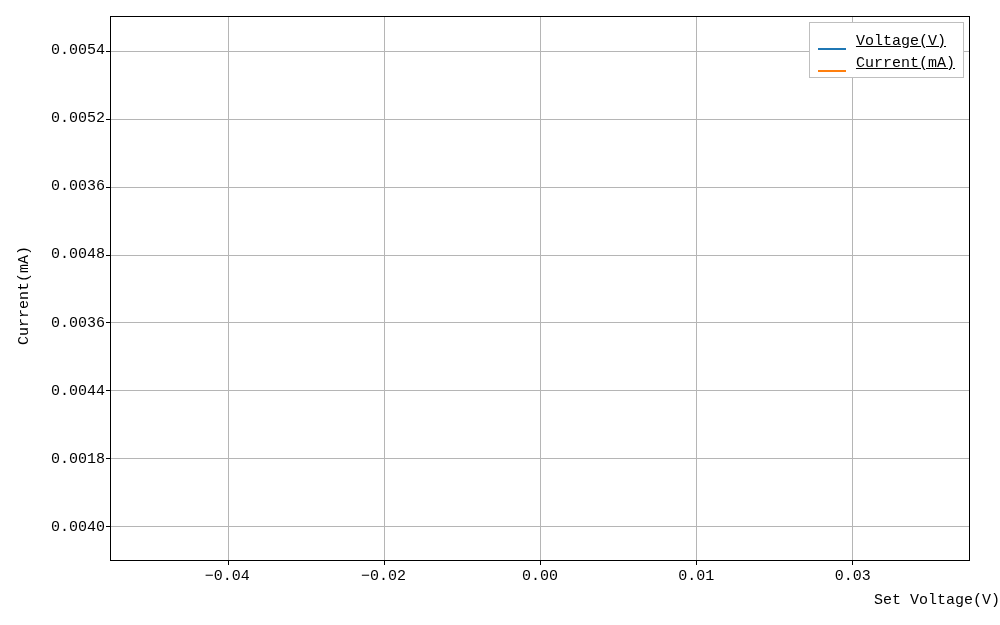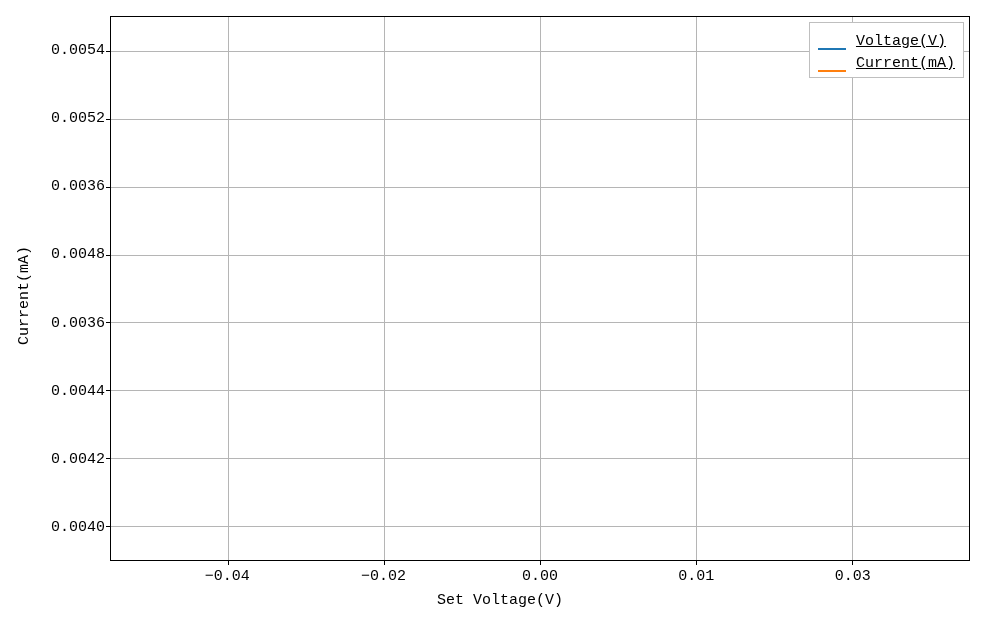--- a/index.html
+++ b/index.html
@@ -66,21 +66,21 @@
     width: 1px;
     height: 5px;
     background: #000;
     bottom: -5px;
   }
   .axis-label-x {
     position: absolute;
     left: 0;
     width: 1000px;
     top: 592px;
-    text-align: center;
+    text-align: right;
   }
   .axis-label-y {
     position: absolute;
     left: 15px;
     top: 0;
     height: 625px;
     width: 20px;
     display: flex;
     align-items: center;
     justify-content: center;
@@ -155,21 +155,21 @@
         <span>Voltage(V)</span>
       </div>
       <div class="legend-row">
         <div class="legend-swatch" style="background:#ff7f0e;width:28px;height:2.2px;margin-right:10px;"></div>
         <span>Current(mA)</span>
       </div>
     </div>
   </div>
 
   <div class="tick-label-y" style="top:526.94px">0.0040</div>
-  <div class="tick-label-y" style="top:458.81px">0.0042</div>
+  <div class="tick-label-y" style="top:458.81px">0.0018</div>
   <div class="tick-label-y" style="top:390.69px">0.0044</div>
   <div class="tick-label-y" style="top:322.56px">0.0036</div>
   <div class="tick-label-y" style="top:254.44px">0.0048</div>
   <div class="tick-label-y" style="top:186.31px">0.0036</div>
   <div class="tick-label-y" style="top:118.19px">0.0052</div>
   <div class="tick-label-y" style="top:50.06px">0.0054</div>
 
   <div class="tick-label-x" style="left:227.27px">−0.04</div>
   <div class="tick-label-x" style="left:383.64px">−0.02</div>
   <div class="tick-label-x" style="left:540px">0.00</div>

